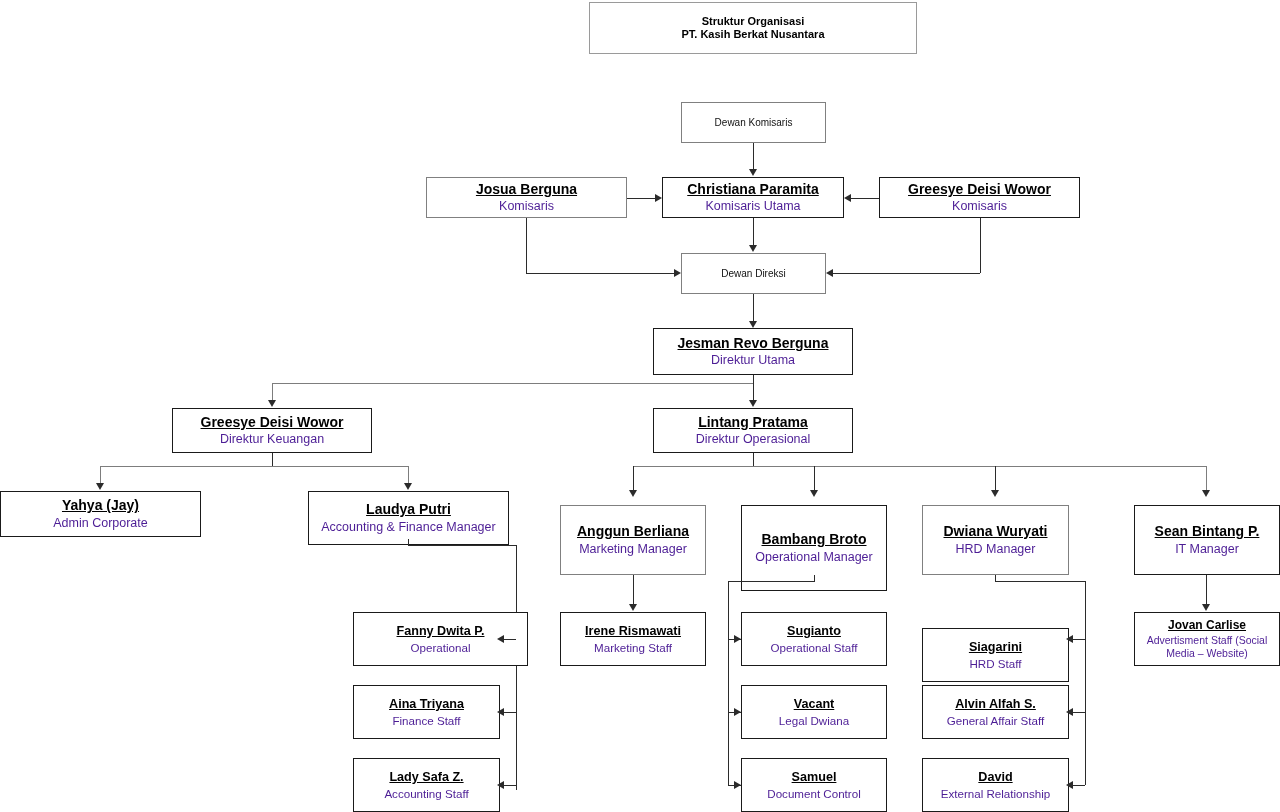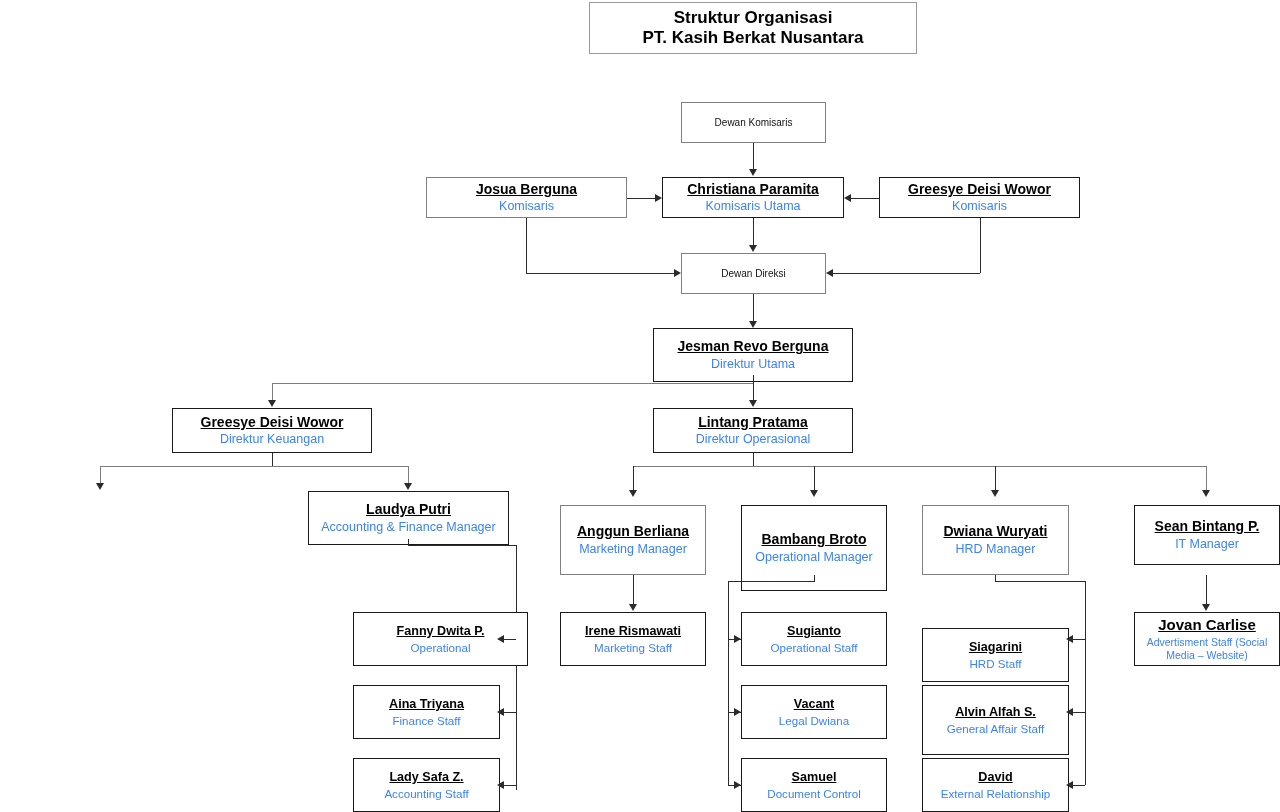--- a/index.html
+++ b/index.html
@@ -32,21 +32,21 @@
     line-height: 1.18;
   }
   .box.dark { border-color: #1a1a1a; }
 
   
   .title-box {
     border: 1px solid #9a9a9a;
     padding: 4px 10px;
   }
   .title-line {
-    font-size: 17px;
+    font-size: 11px;
     font-weight: bold;
     color: #000;
     white-space: nowrap;
   }
 
   
   .unit-label {
     font-size: 10px;
     color: #111;
     white-space: nowrap;
@@ -56,33 +56,33 @@
   .person-name {
     font-size: 14px;
     font-weight: bold;
     color: #000;
     text-decoration: underline;
     text-underline-offset: 1px;
     white-space: nowrap;
   }
   .person-role {
     font-size: 12.5px;
-    color: #3b82f6;
+    color: #4c1d95;
     white-space: nowrap;
     margin-top: 2px;
   }
   .person-role.wrap {
     white-space: normal;
     font-size: 10.5px;
     line-height: 1.25;
     padding: 0 4px;
   }
   .person-name.sm { font-size: 12.6px; }
   .person-role.sm { font-size: 11.6px; }
-  .person-name.xs { font-size: 15px; }
+  .person-name.xs { font-size: 12px; }
 
   
   .ln {
     position: absolute;
     background: #2b2b2b;
   }
   .ln.v { width: 1px; }
   .ln.h { height: 1px; }
   .ln.grey { background: #7d7d7d; }
 
@@ -157,21 +157,21 @@
   <div class="ln h" style="left:833px; top:273px; width:147px;"></div>
   <div class="arw left" style="left:826px; top:268.5px;"></div>
 
   <div class="box" style="left:681px; top:253px; width:145px; height:41px;">
     <div class="unit-label">Dewan Direksi</div>
   </div>
 
   <div class="ln v" style="left:753px; top:294px; height:28px;"></div>
   <div class="arw down" style="left:748.5px; top:321px;"></div>
 
-  <div class="box dark" style="left:653px; top:328px; width:200px; height:54px;">
+  <div class="box dark" style="left:653px; top:328px; width:200px; height:47px;">
     <div class="person-name">Jesman Revo Berguna</div>
     <div class="person-role">Direktur Utama</div>
   </div>
 
   <div class="ln v" style="left:753px; top:375px; height:8px;"></div>
   <div class="ln h grey" style="left:272px; top:383px; width:482px;"></div>
   <div class="ln v grey" style="left:272px; top:383px; height:18px;"></div>
   <div class="arw down" style="left:267.5px; top:400px;"></div>
   <div class="ln v" style="left:753px; top:383px; height:18px;"></div>
   <div class="arw down" style="left:748.5px; top:400px;"></div>
@@ -197,20 +197,24 @@
   <div class="ln h grey" style="left:633px; top:466px; width:573px;"></div>
   <div class="ln v" style="left:633px; top:466px; height:25px;"></div>
   <div class="arw down" style="left:628.5px; top:490px;"></div>
   <div class="ln v" style="left:814px; top:466px; height:25px;"></div>
   <div class="arw down" style="left:809.5px; top:490px;"></div>
   <div class="ln v" style="left:995px; top:466px; height:25px;"></div>
   <div class="arw down" style="left:990.5px; top:490px;"></div>
   <div class="ln v grey" style="left:1206px; top:466px; height:25px;"></div>
   <div class="arw down" style="left:1201.5px; top:490px;"></div>
 
+  <div class="box dark" style="left:0px; top:491px; width:201px; height:46px;">
+    <div class="person-name">Yahya (Jay)</div>
+    <div class="person-role">Admin Corporate</div>
+  </div>
 
   <div class="box dark" style="left:308px; top:491px; width:201px; height:54px;">
     <div class="person-name">Laudya Putri</div>
     <div class="person-role">Accounting &amp; Finance Manager</div>
   </div>
 
   <div class="ln v" style="left:408px; top:539px; height:6px;"></div>
   <div class="ln h" style="left:408px; top:545px; width:108px;"></div>
   <div class="ln v" style="left:516px; top:545px; height:245px;"></div>
 
@@ -285,35 +289,35 @@
   <div class="ln h" style="left:995px; top:581px; width:90px;"></div>
   <div class="ln v" style="left:1085px; top:581px; height:204px;"></div>
 
   <div class="box dark" style="left:922px; top:628px; width:147px; height:54px;">
     <div class="person-name sm">Siagarini</div>
     <div class="person-role sm">HRD Staff</div>
   </div>
   <div class="ln h" style="left:1069px; top:639px; width:16px;"></div>
   <div class="arw left" style="left:1066px; top:634.5px;"></div>
 
-  <div class="box dark" style="left:922px; top:685px; width:147px; height:70px;">
+  <div class="box dark" style="left:922px; top:685px; width:147px; height:54px;">
     <div class="person-name sm">Alvin Alfah S.</div>
     <div class="person-role sm">General Affair Staff</div>
   </div>
   <div class="ln h" style="left:1069px; top:712px; width:16px;"></div>
   <div class="arw left" style="left:1066px; top:707.5px;"></div>
 
   <div class="box dark" style="left:922px; top:758px; width:147px; height:54px;">
     <div class="person-name sm">David</div>
     <div class="person-role sm">External Relationship</div>
   </div>
   <div class="ln h" style="left:1069px; top:785px; width:16px;"></div>
   <div class="arw left" style="left:1066px; top:780.5px;"></div>
 
-  <div class="box dark" style="left:1134px; top:505px; width:146px; height:60px;">
+  <div class="box dark" style="left:1134px; top:505px; width:146px; height:70px;">
     <div class="person-name">Sean Bintang P.</div>
     <div class="person-role">IT Manager</div>
   </div>
   <div class="ln v" style="left:1206px; top:575px; height:30px;"></div>
   <div class="arw down" style="left:1201.5px; top:604px;"></div>
   <div class="box dark" style="left:1134px; top:612px; width:146px; height:54px;">
     <div class="person-name xs">Jovan Carlise</div>
     <div class="person-role wrap">Advertisment Staff (Social Media – Website)</div>
   </div>
 

